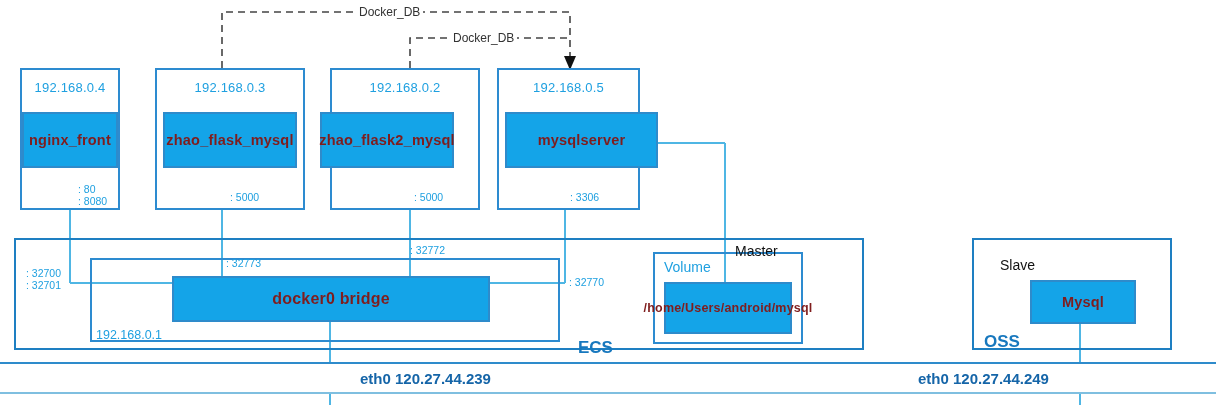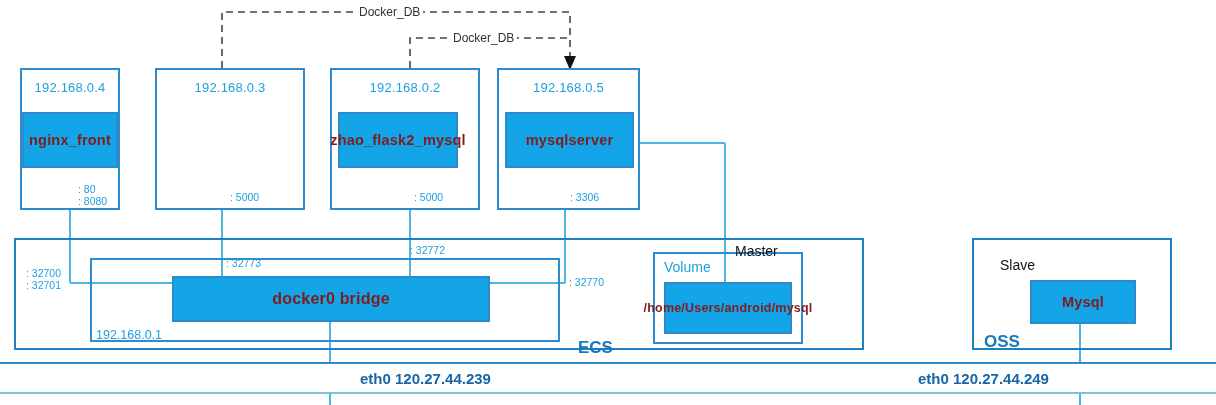--- a/index.html
+++ b/index.html
@@ -62,34 +62,37 @@
   </div>
   <div class="cbox" style="left:22px;top:112px;width:96px;height:56px;">
     <span>nginx_front</span>
   </div>
   <div class="port" style="left:78px;top:182px;">: 80</div>
   <div class="port" style="left:78px;top:194px;">: 8080</div>
 
   <div class="ipbox" style="left:155px;top:68px;width:150px;height:142px;">
     <div class="ip-label">192.168.0.3</div>
   </div>
+  <div class="cbox" style="left:163px;top:112px;width:134px;height:56px;">
+    <span>zhao_flask_mysql</span>
+  </div>
   <div class="port" style="left:230px;top:190px;">: 5000</div>
 
   <div class="ipbox" style="left:330px;top:68px;width:150px;height:142px;">
     <div class="ip-label">192.168.0.2</div>
   </div>
-  <div class="cbox" style="left:338px;top:112px;width:120px;height:56px;text-align:right;">
+  <div class="cbox" style="left:320px;top:112px;width:134px;height:56px;text-align:right;">
     <span>zhao_flask2_mysql</span>
   </div>
   <div class="port" style="left:414px;top:190px;">: 5000</div>
 
   <div class="ipbox" style="left:497px;top:68px;width:143px;height:142px;">
     <div class="ip-label">192.168.0.5</div>
   </div>
-  <div class="cbox" style="left:505px;top:112px;width:129px;height:56px;">
+  <div class="cbox" style="left:505px;top:112px;width:153px;height:56px;">
     <span>mysqlserver</span>
   </div>
   <div class="port" style="left:570px;top:190px;">: 3306</div>
 
   <div class="dlabel" style="left:356px;top:5px;">Docker_DB</div>
   <div class="dlabel" style="left:450px;top:31px;">Docker_DB</div>
 
   <div class="host" style="left:14px;top:238px;width:850px;height:112px;"></div>
   <div class="zone-label" style="left:578px;top:338px;">ECS</div>
 

